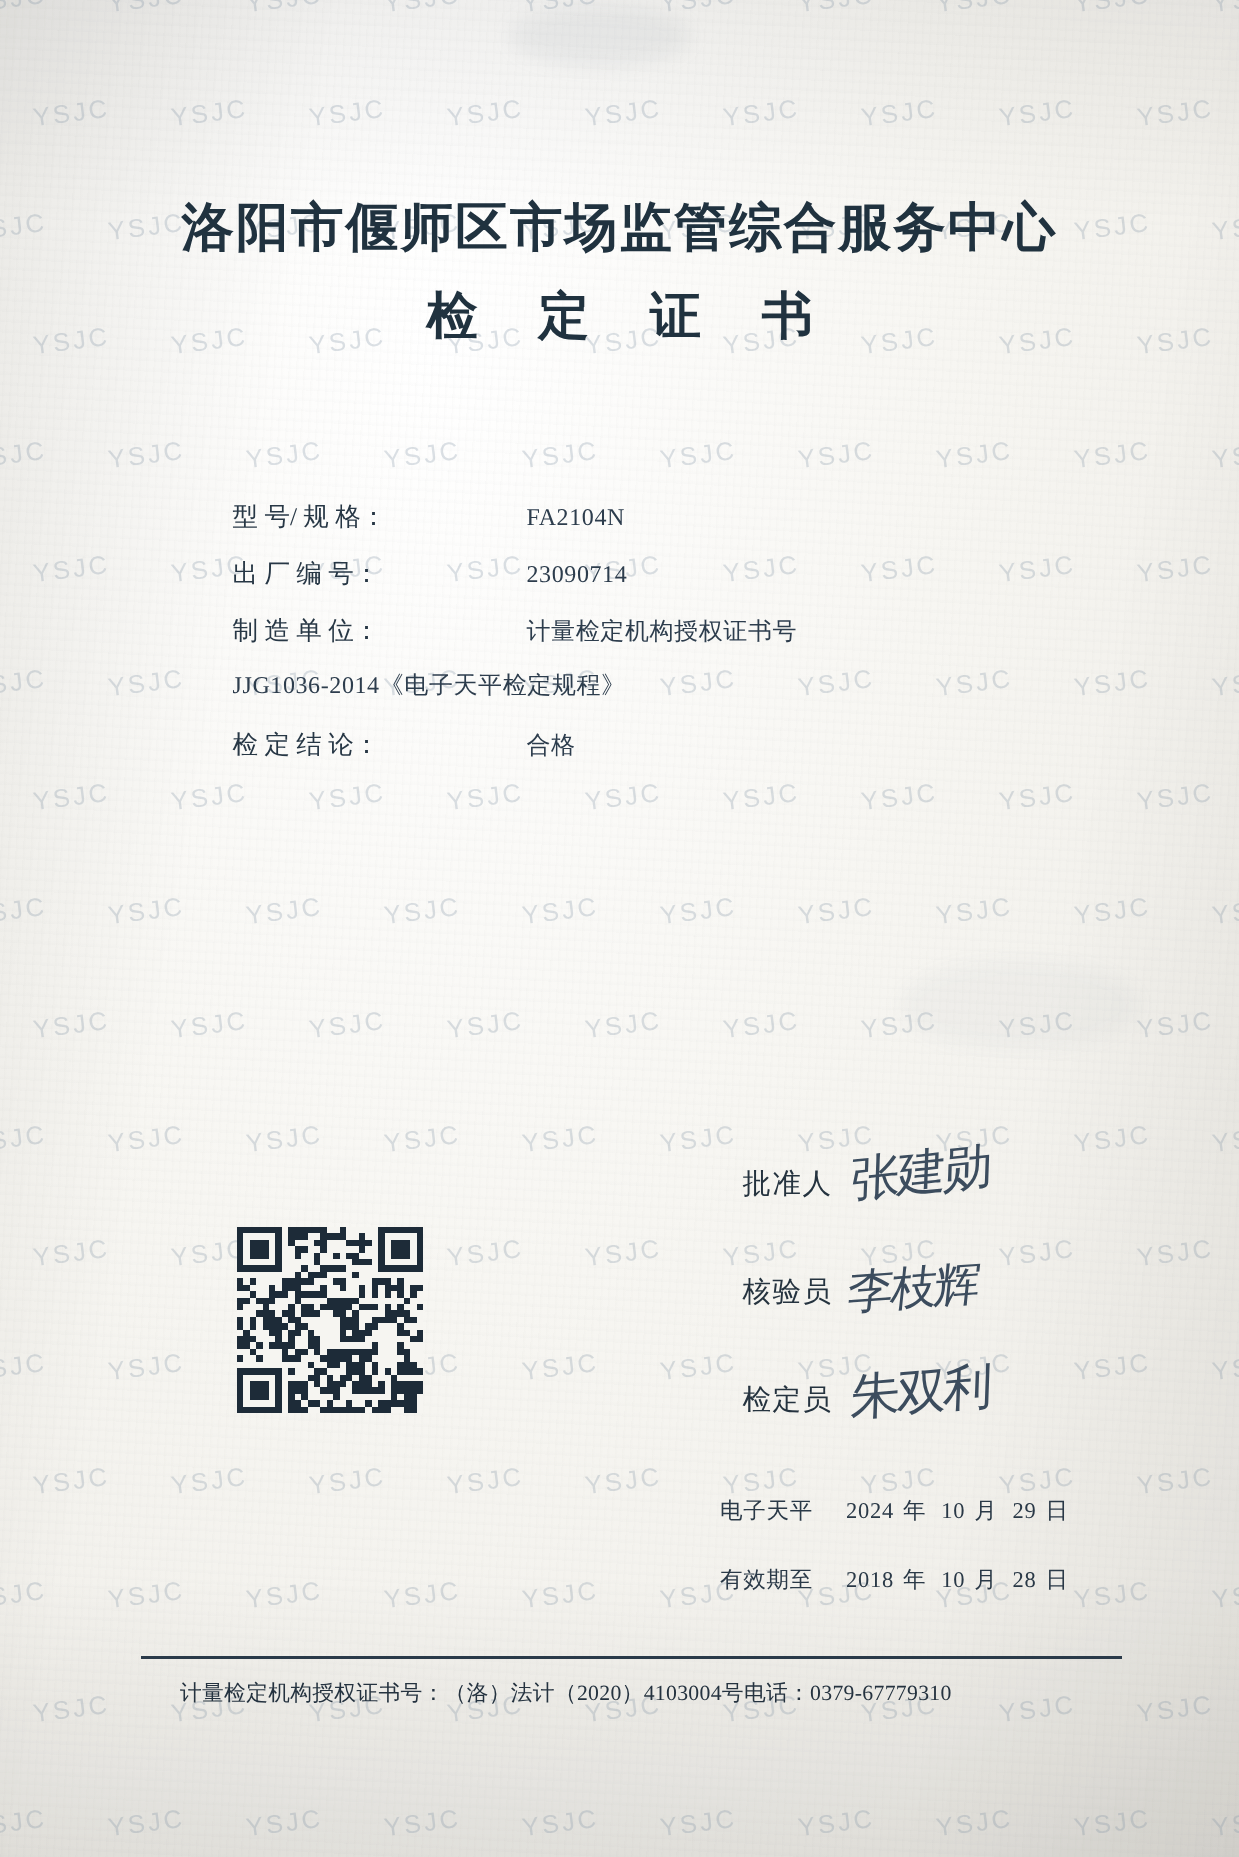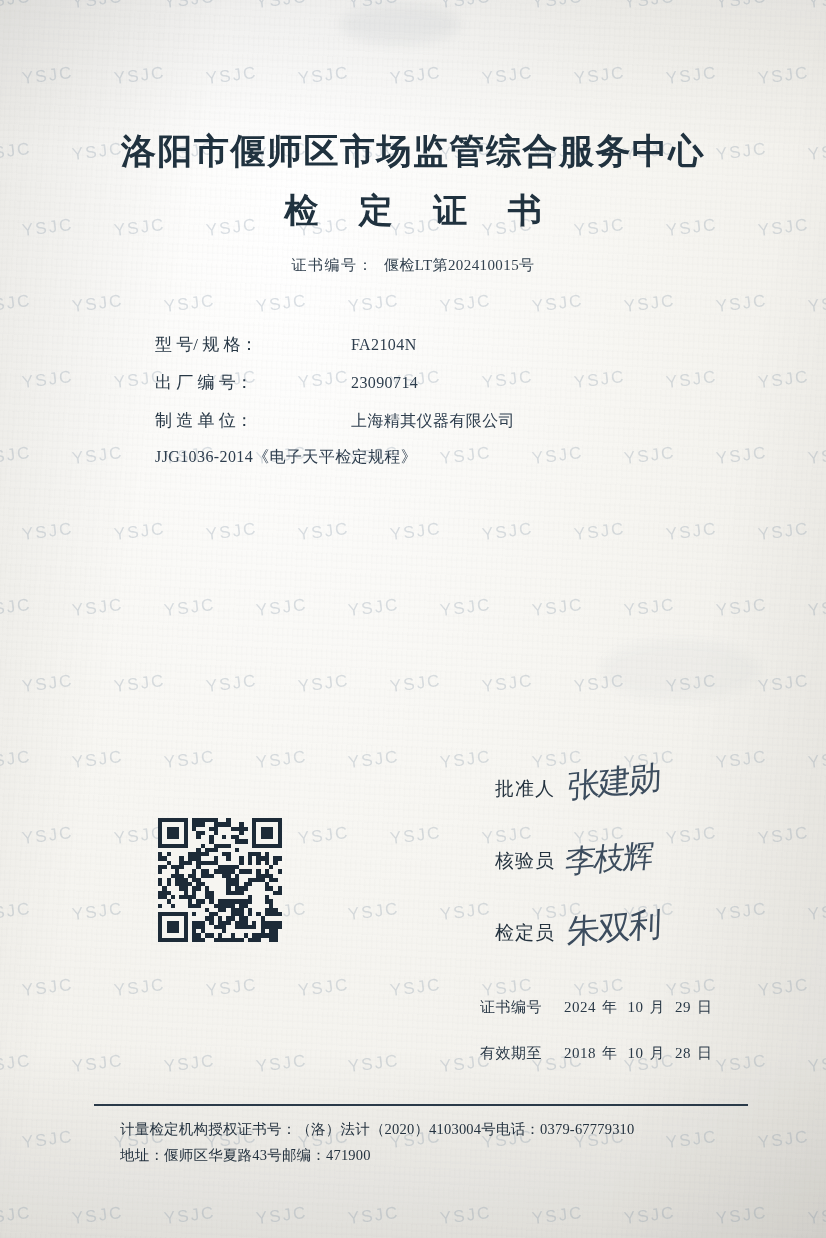--- a/index.html
+++ b/index.html
@@ -413,39 +413,40 @@
   <div id="paper-shading"></div>
 
   <div class="smudge" style="left:340px;top:4px;width:120px;height:40px;"></div>
   <div class="smudge" style="left:600px;top:640px;width:160px;height:60px;opacity:.6;"></div>
 
   <div id="content">
 
     <div class="title-main">洛阳市偃师区市场监管综合服务中心</div>
     <div class="title-sub">检 定 证 书</div>
 
-    <div class="cert-no-row">
-      <span class="cert-no-label">证书编号：</span><span class="cert-no-value">偃检LT第202410015号</span>
-    </div>
 
     <div id="fields">
       <div class="field-row">
         <div class="field-label">型 号/ 规 格：</div>
         <div class="field-value">FA2104N</div>
       </div>
       <div class="field-row">
         <div class="field-label">出 厂 编 号：</div>
         <div class="field-value">23090714</div>
       </div>
       <div class="field-row">
         <div class="field-label">制 造 单 位：</div>
-        <div class="field-value">上海精其仪器有限公司</div>
+        <div class="field-value">计量检定机构授权证书号</div>
       </div>
       <div class="field-row">
         <div class="field-value">JJG1036-2014《电子天平检定规程》</div>
+      </div>
+      <div class="field-row">
+        <div class="field-label">检 定 结 论：</div>
+        <div class="field-value">合格</div>
       </div>
     </div>
 
     <div id="qr-code">
       <svg viewBox="0 0 29 29" width="124" height="124" shape-rendering="crispEdges">
         <rect width="29" height="29" fill="#f6f5f1"></rect>
         <g fill="#1d2b38" id="qr-cells">
             <rect x="0" y="0" width="1" height="1"></rect>
             <rect x="1" y="0" width="1" height="1"></rect>
             <rect x="2" y="0" width="1" height="1"></rect>
@@ -880,21 +881,21 @@
         <span class="sig-hand h2">李枝辉</span>
       </div>
       <div class="sig-row">
         <span class="sig-label">检定员</span>
         <span class="sig-hand h3">朱双利</span>
       </div>
     </div>
 
     <div id="dates">
       <div class="date-row">
-        <span class="date-label">证书编号</span>
+        <span class="date-label">电子天平</span>
         <span class="date-num">2024</span>
         <span class="date-unit">年</span>
         <span class="date-num">10</span>
         <span class="date-unit">月</span>
         <span class="date-num">29</span>
         <span class="date-unit">日</span>
       </div>
       <div class="date-row">
         <span class="date-label">有效期至</span>
         <span class="date-num">2018</span>
@@ -904,20 +905,16 @@
         <span class="date-num">28</span>
         <span class="date-unit">日</span>
       </div>
     </div>
 
     <div id="footer">
       <div class="footer-row">
         <span class="footer-left">计量检定机构授权证书号：（洛）法计（2020）4103004号</span>
         <span class="footer-right">电话：0379-67779310</span>
       </div>
-      <div class="footer-row">
-        <span class="footer-left">地址：偃师区华夏路43号</span>
-        <span class="footer-right">邮编：471900</span>
-      </div>
     </div>
 
   </div>
 </div>
 
 </body></html>

